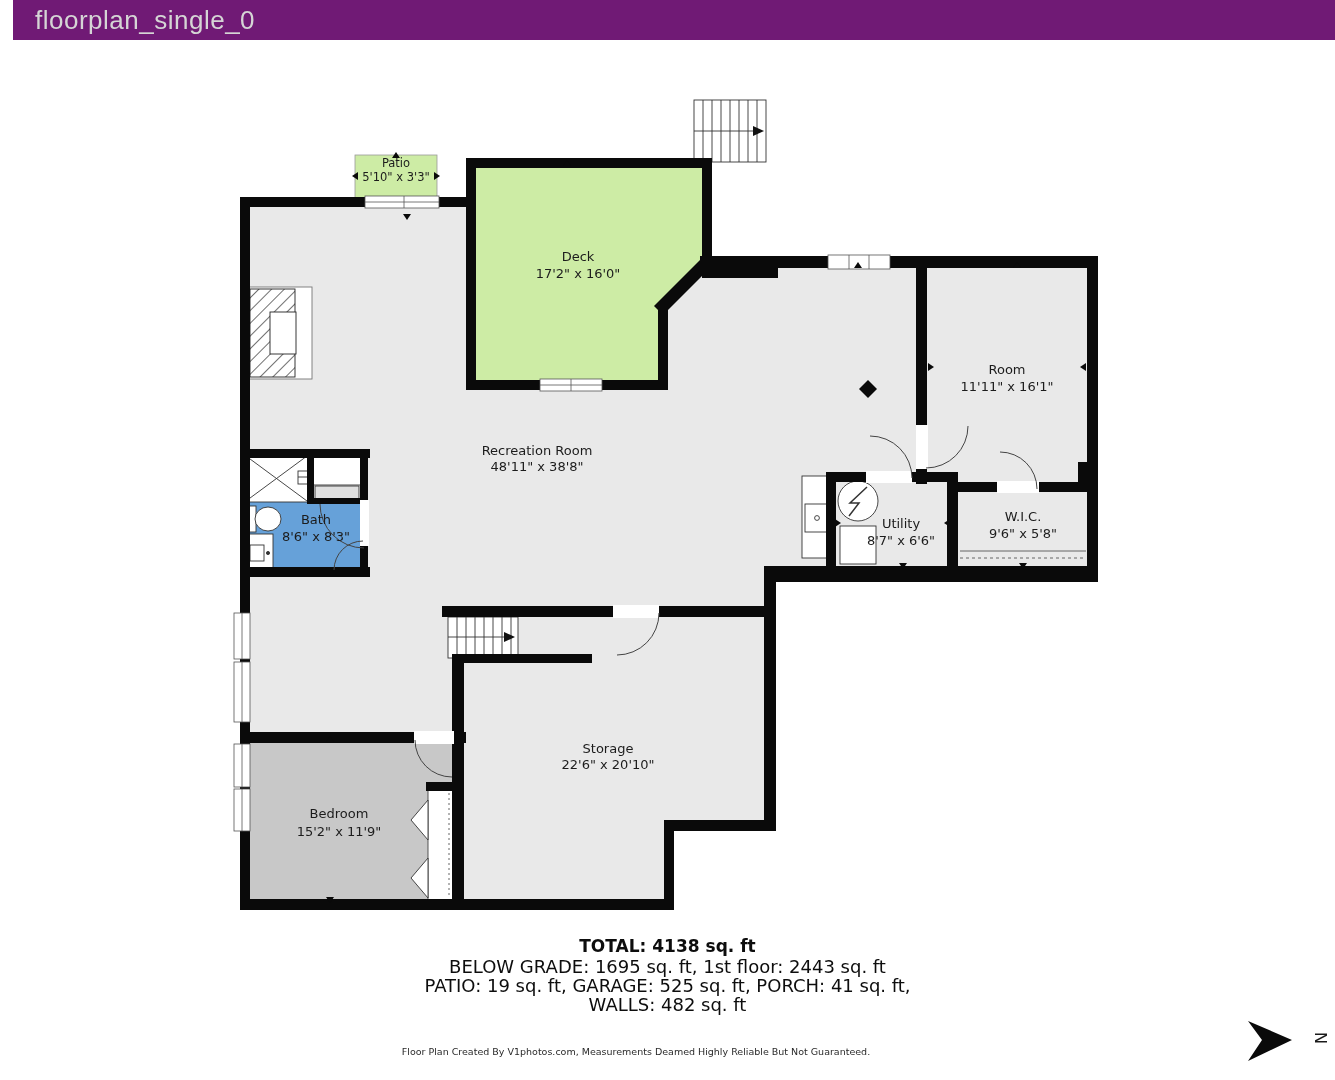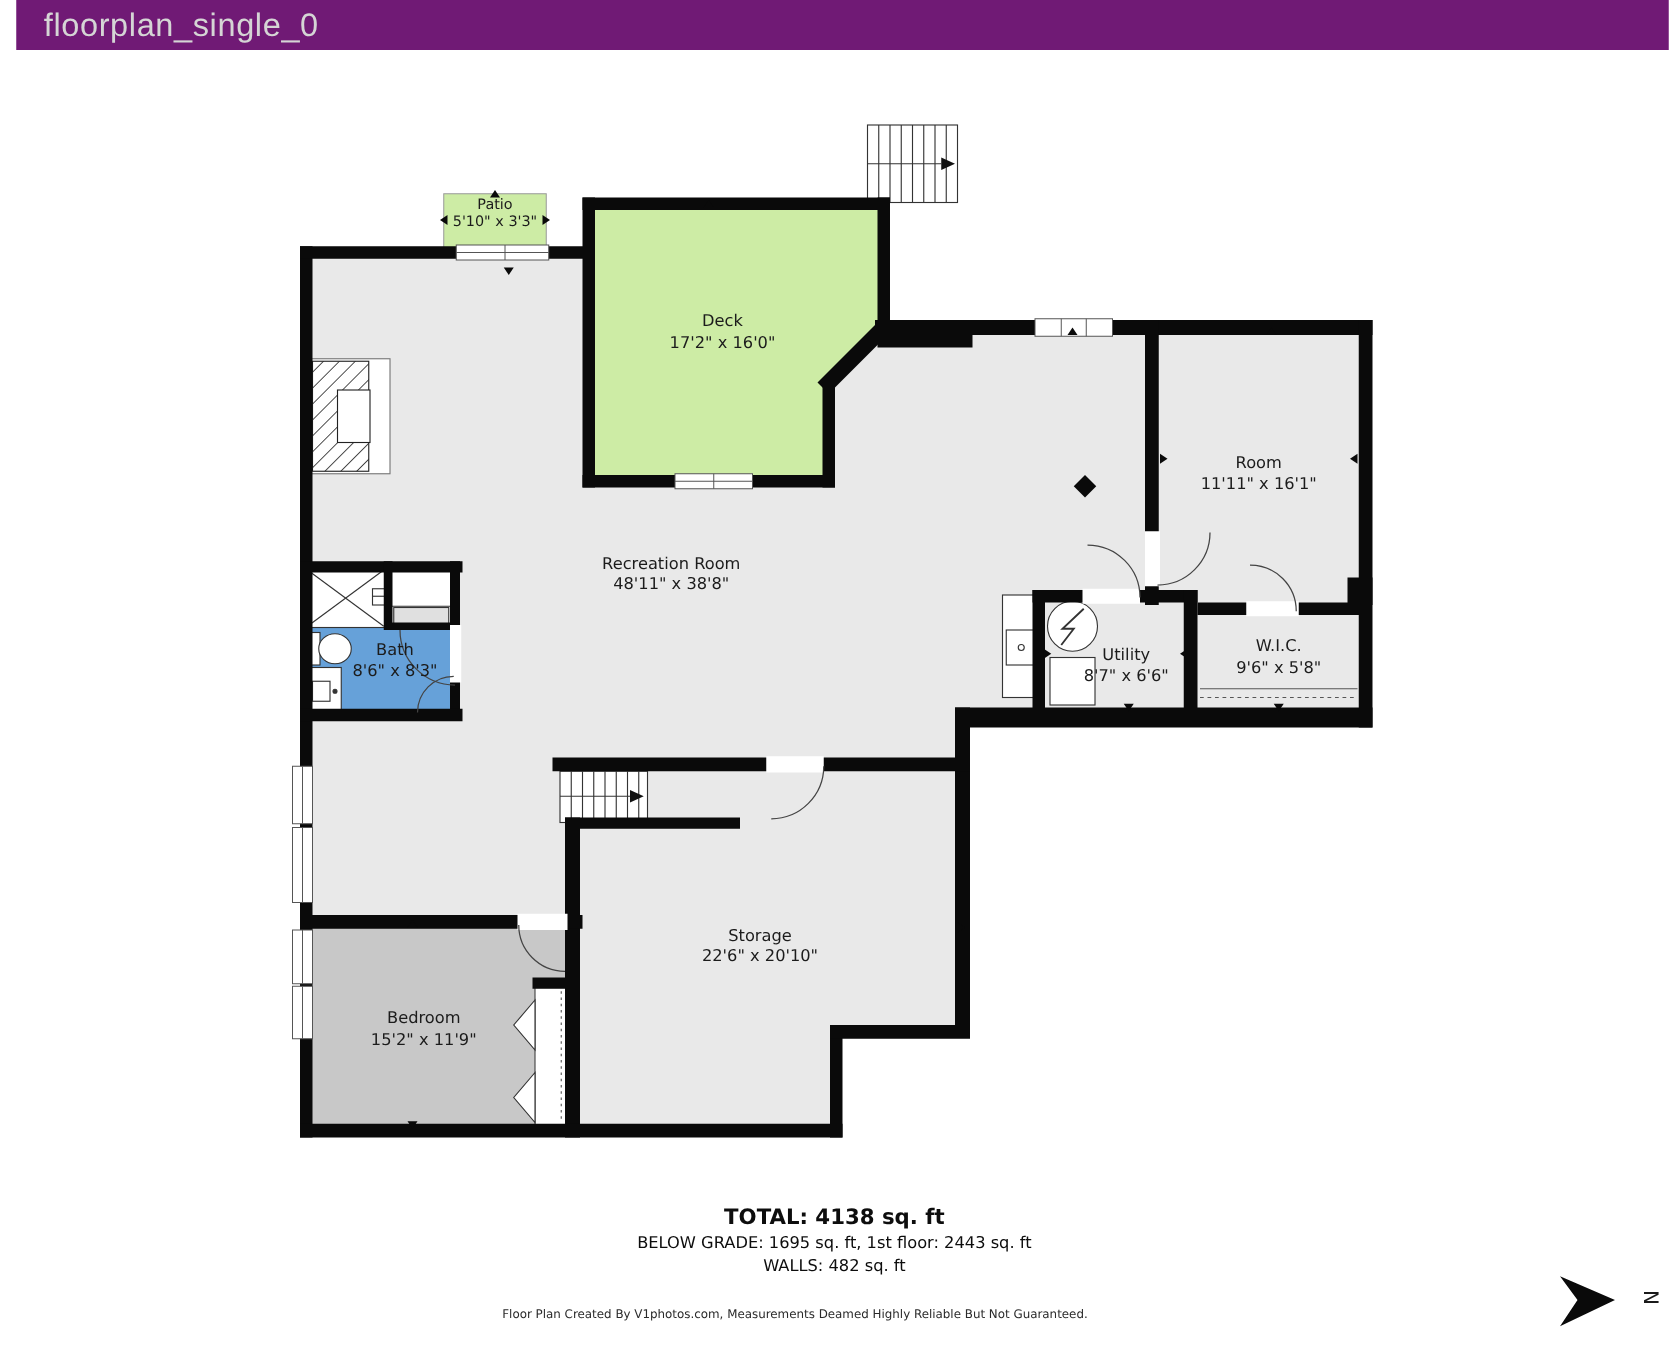--- a/index.html
+++ b/index.html
@@ -5,24 +5,24 @@
   html,body{margin:0;padding:0;background:#ffffff;}
   body{width:1335px;height:1080px;position:relative;overflow:hidden;
        font-family:"DejaVu Sans",sans-serif;}
   .titlebar{position:absolute;left:13px;top:0;width:1335px;height:40px;
             background:#701a75;display:flex;align-items:center;
             font-family:"Liberation Sans",sans-serif;}
   .titlebar span{color:#d5d5d5;font-size:26px;margin-left:22px;letter-spacing:.5px;}
   #plan{position:absolute;left:0;top:0;}
   .rname,.rdims{font-family:"DejaVu Sans",sans-serif;font-size:13px;fill:#1c1c1c;}
   .rname.small,.rdims.small{font-size:11.5px;}
-  .summary{position:absolute;left:0;top:964px;width:1335px;text-align:center;
+  .summary{position:absolute;left:0;top:936px;width:1335px;text-align:center;
            color:#0d0d0d;}
   .summary .total{font-size:17px;font-weight:bold;line-height:21px;}
-  .summary .line{font-size:13px;line-height:19px;}
+  .summary .line{font-size:18px;line-height:19px;}
   .credit{position:absolute;left:0;top:1046px;width:1272px;text-align:center;
           font-size:9.5px;color:#2a2a2a;}
   .compass{position:absolute;left:1240px;top:1012px;}
 </style>
 </head>
 <body>
 
 <svg id="plan" width="1335" height="1010" viewBox="0 0 1335 1010">
   <defs>
     <pattern id="hatch" width="9" height="9" patternUnits="userSpaceOnUse" patternTransform="rotate(45)">
@@ -228,20 +228,21 @@
   </g>
 </svg>
 
 <div class="titlebar">
   <span>floorplan_single_0</span>
 </div>
 
 <div class="summary">
   <div class="total">TOTAL: 4138 sq. ft</div>
   <div class="line">BELOW GRADE: 1695 sq. ft, 1st floor: 2443 sq. ft</div>
+  <div class="line">PATIO: 19 sq. ft, GARAGE: 525 sq. ft, PORCH: 41 sq. ft,</div>
   <div class="line">WALLS: 482 sq. ft</div>
 </div>
 
 <div class="credit">Floor Plan Created By V1photos.com, Measurements Deamed Highly Reliable But Not Guaranteed.</div>
 
 <svg class="compass" width="90" height="60" viewBox="0 0 90 60">
   <polygon fill="#0a0a0a" points="8,9 52,28 8,49 22,28"></polygon>
   <text transform="translate(75,20) rotate(90)" font-size="16" fill="#1a1a1a">N</text>
 </svg>
 

